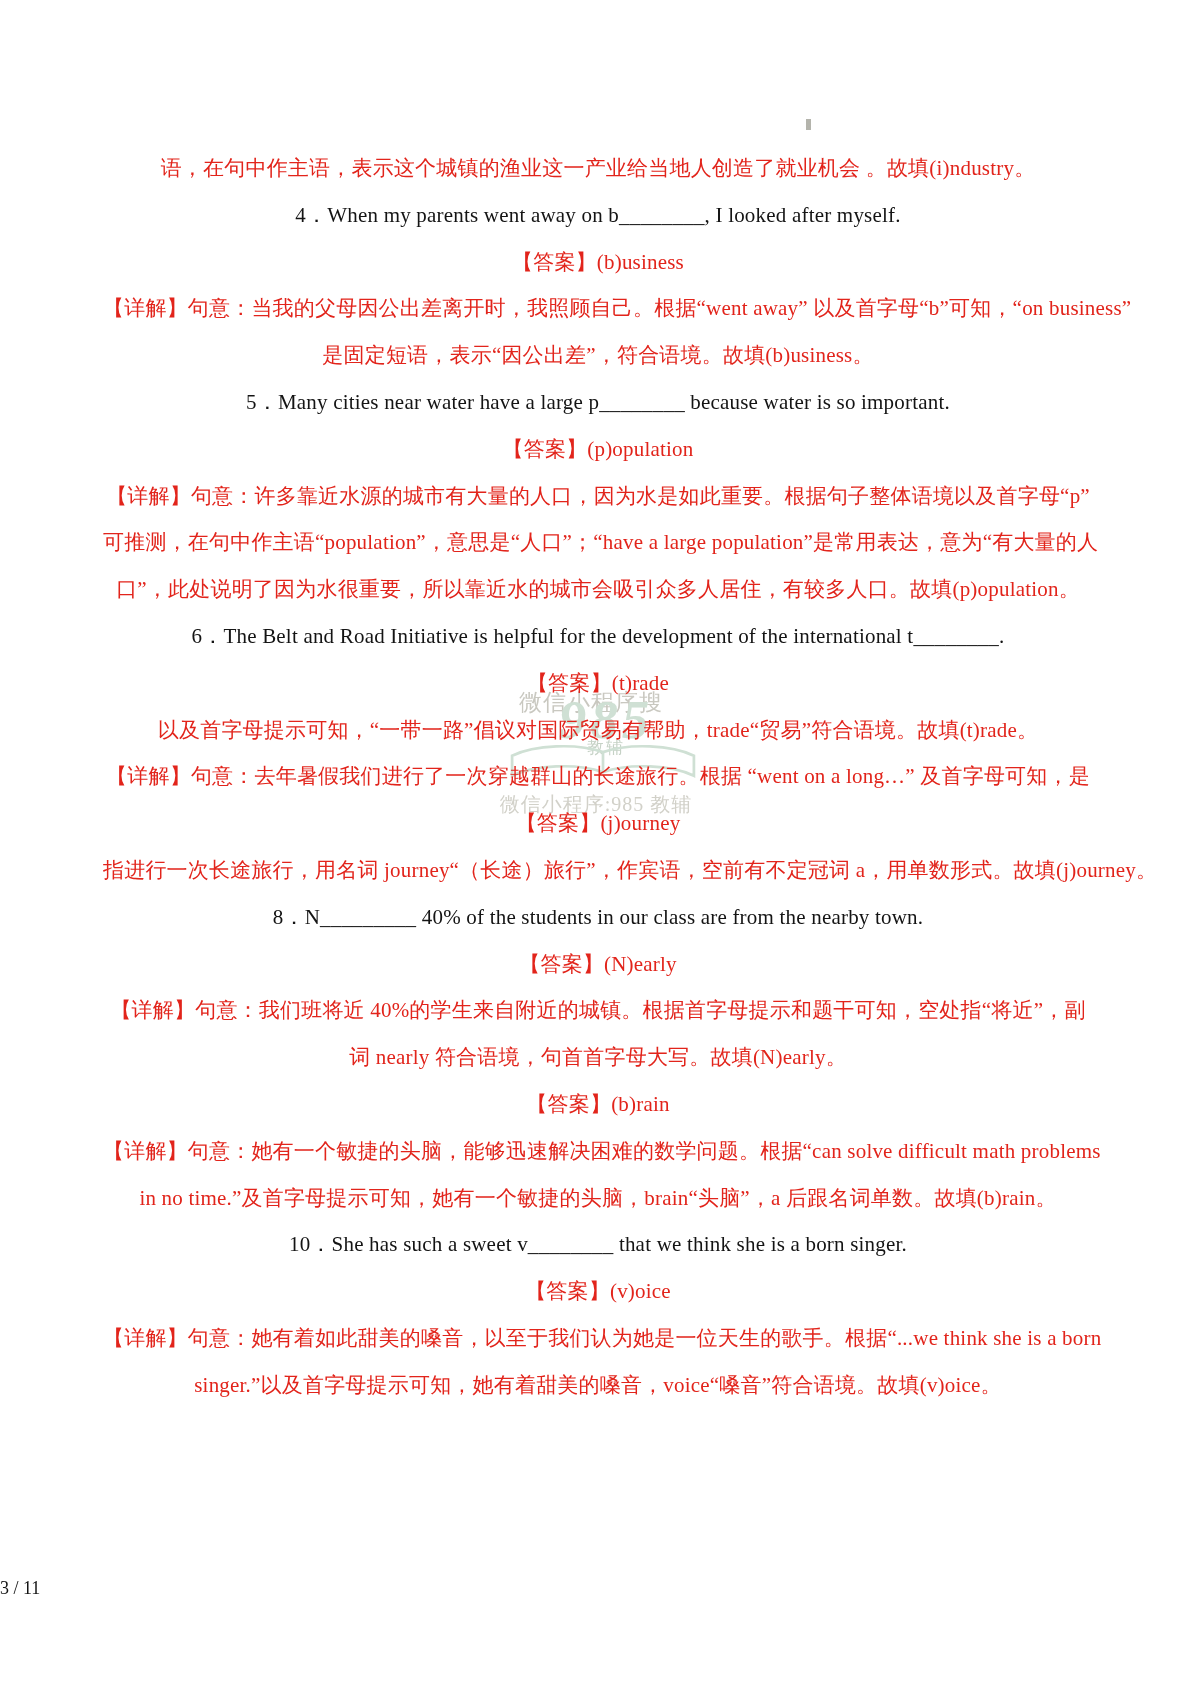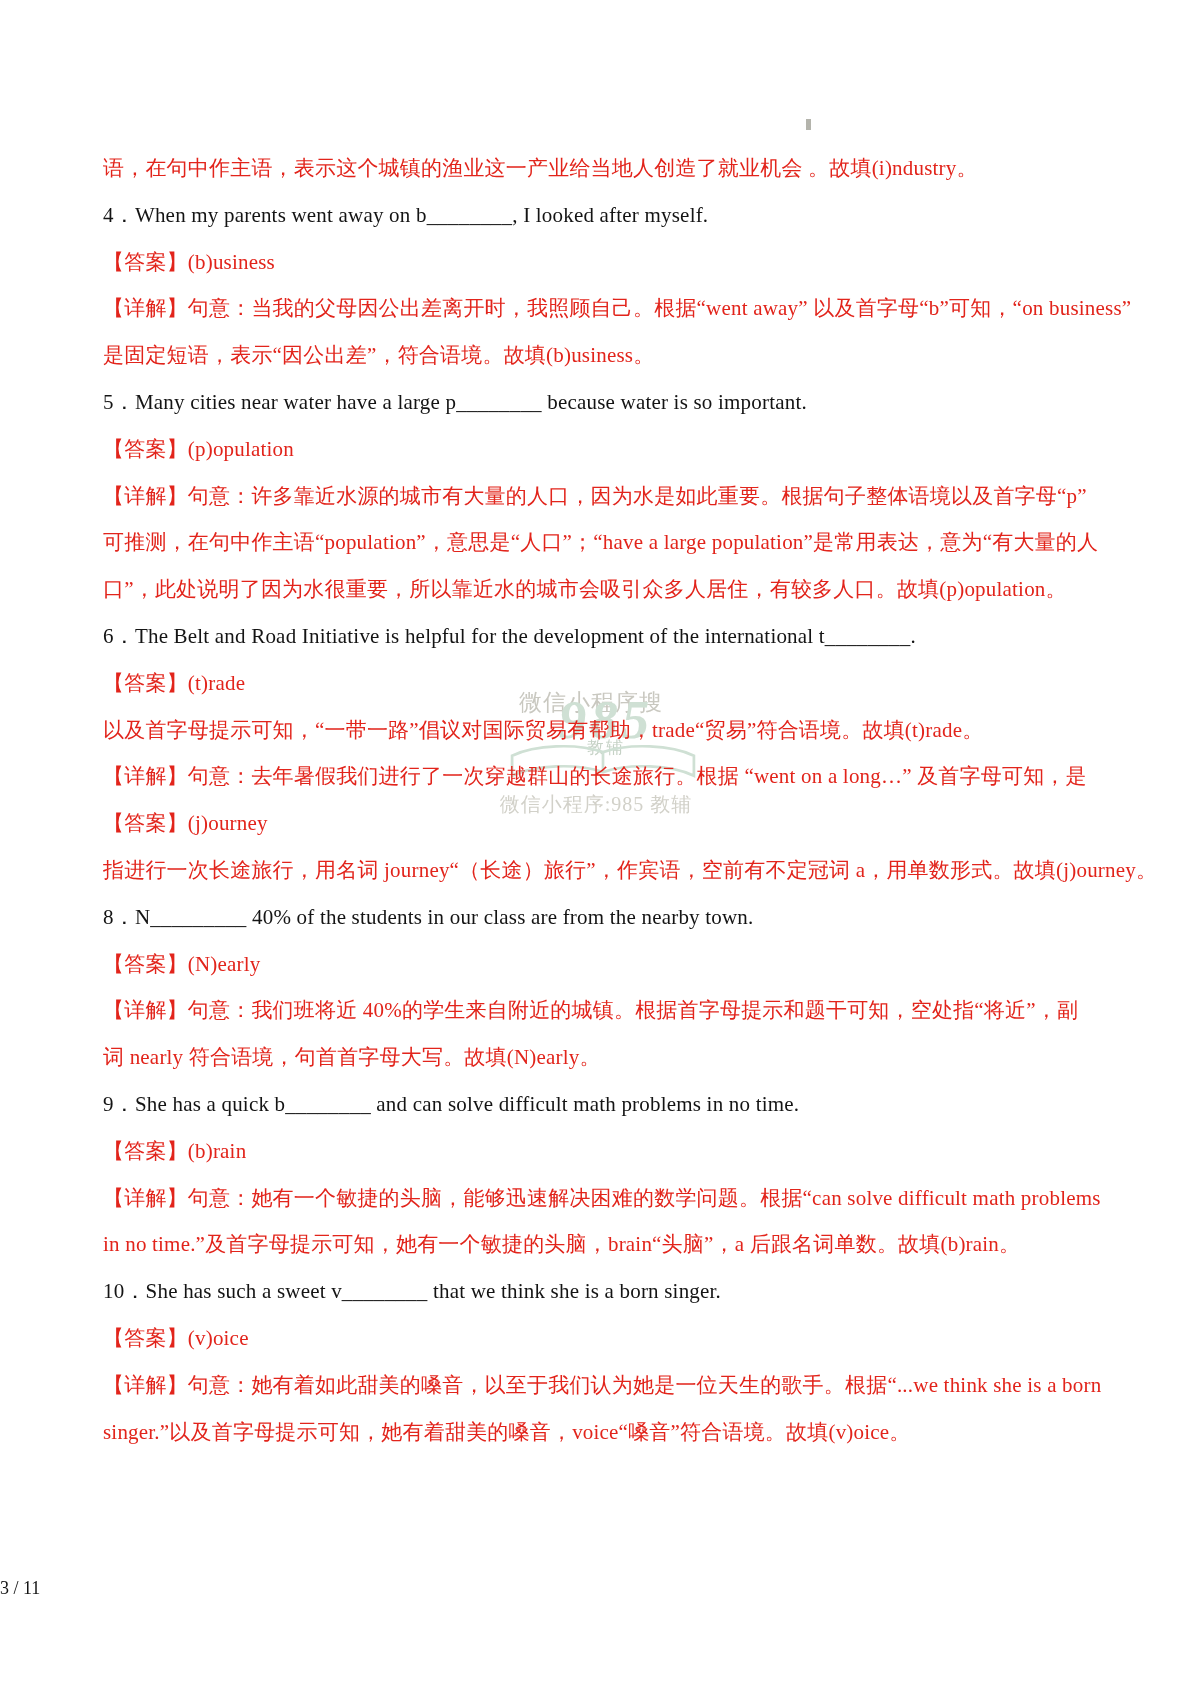--- a/index.html
+++ b/index.html
@@ -18,20 +18,21 @@
     width:990px;
     z-index:2;
   }
   .line{
     height:46.8px;
     line-height:46.8px;
     font-size:21px;
     white-space:nowrap;
     color:#141414;
     letter-spacing:0.2px;
+    text-align:center;
   }
   .red{color:#e2241b;}
   .footer{
     position:absolute;
     top:1578px;
     left:0;
     width:100%;
     text-align:left;
     font-size:18px;
     color:#141414;
@@ -103,21 +104,20 @@
 
     <div class="line red">【详解】句意：去年暑假我们进行了一次穿越群山的长途旅行。根据 “went on a long…” 及首字母可知，是</div>
     <div class="line red">【答案】(j)ourney</div>
     <div class="line red">指进行一次长途旅行，用名词 journey“（长途）旅行”，作宾语，空前有不定冠词 a，用单数形式。故填(j)ourney。</div>
 
     <div class="line">8．N_________ 40% of the students in our class are from the nearby town.</div>
     <div class="line red">【答案】(N)early</div>
     <div class="line red">【详解】句意：我们班将近 40%的学生来自附近的城镇。根据首字母提示和题干可知，空处指“将近”，副</div>
     <div class="line red">词 nearly 符合语境，句首首字母大写。故填(N)early。</div>
 
-    <div class="line">9．She has a quick b________ and can solve difficult math problems in no time.</div>
     <div class="line red">【答案】(b)rain</div>
     <div class="line red">【详解】句意：她有一个敏捷的头脑，能够迅速解决困难的数学问题。根据“can solve difficult math problems</div>
     <div class="line red">in no time.”及首字母提示可知，她有一个敏捷的头脑，brain“头脑”，a 后跟名词单数。故填(b)rain。</div>
 
     <div class="line">10．She has such a sweet v________ that we think she is a born singer.</div>
     <div class="line red">【答案】(v)oice</div>
     <div class="line red">【详解】句意：她有着如此甜美的嗓音，以至于我们认为她是一位天生的歌手。根据“...we think she is a born</div>
     <div class="line red">singer.”以及首字母提示可知，她有着甜美的嗓音，voice“嗓音”符合语境。故填(v)oice。</div>
   </div>
 

